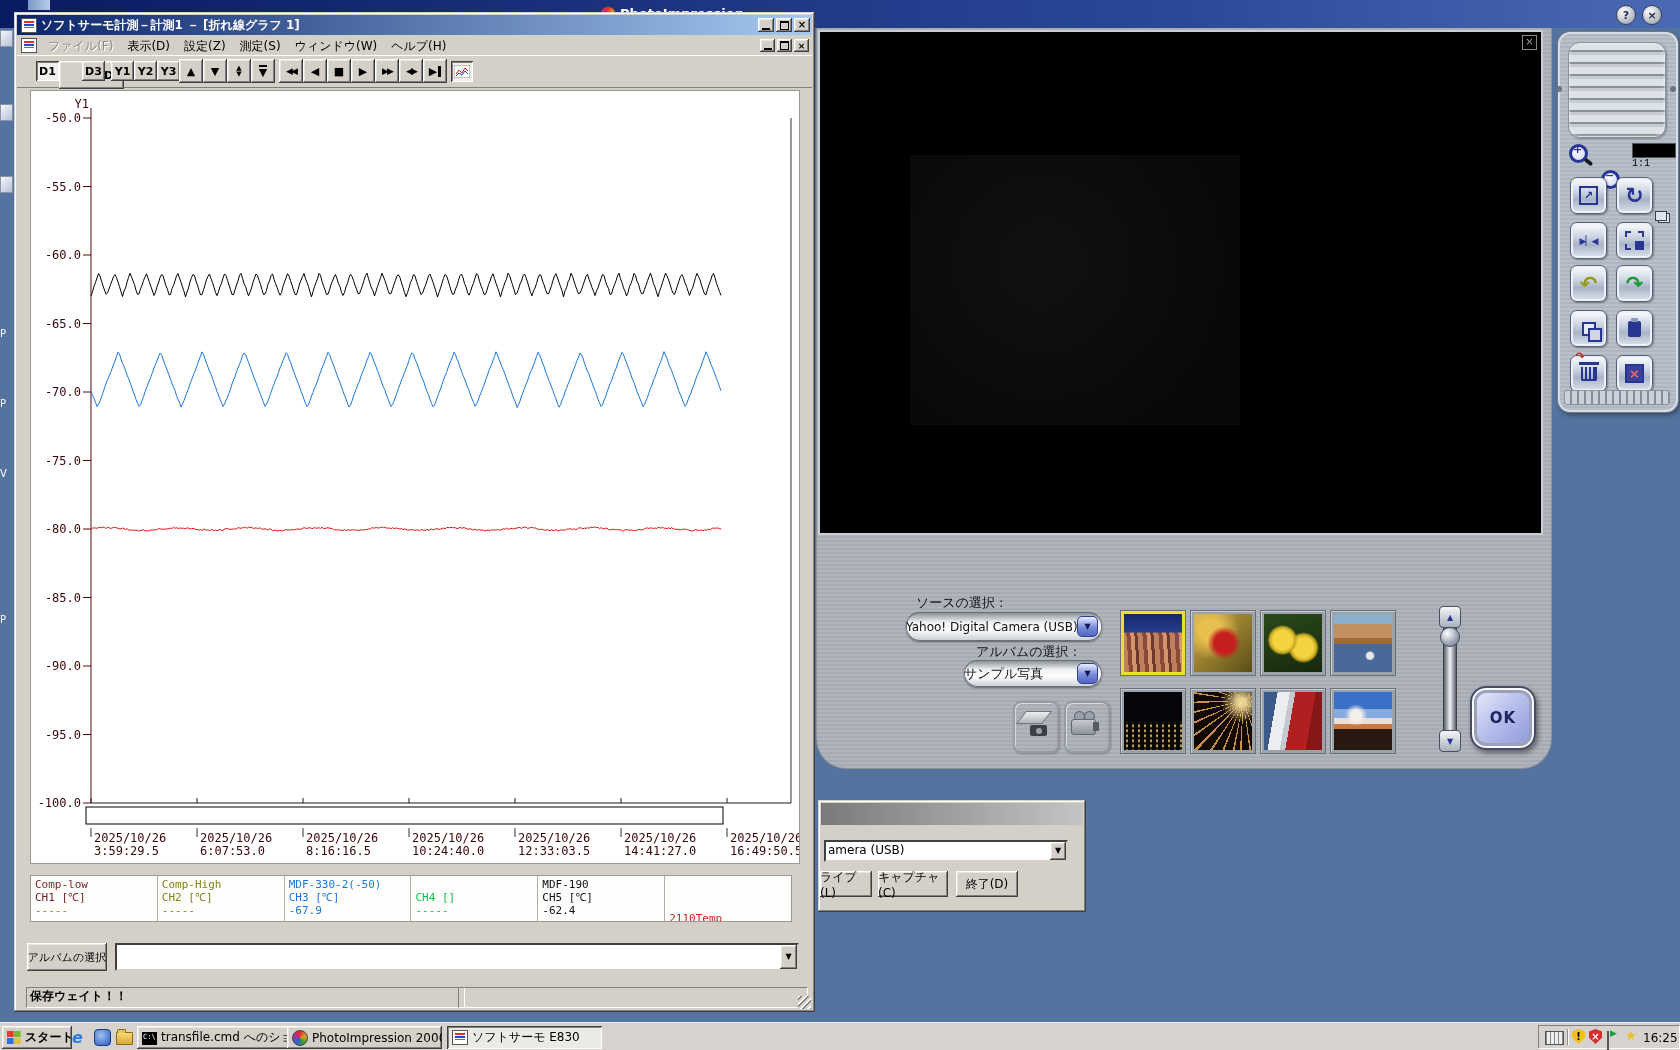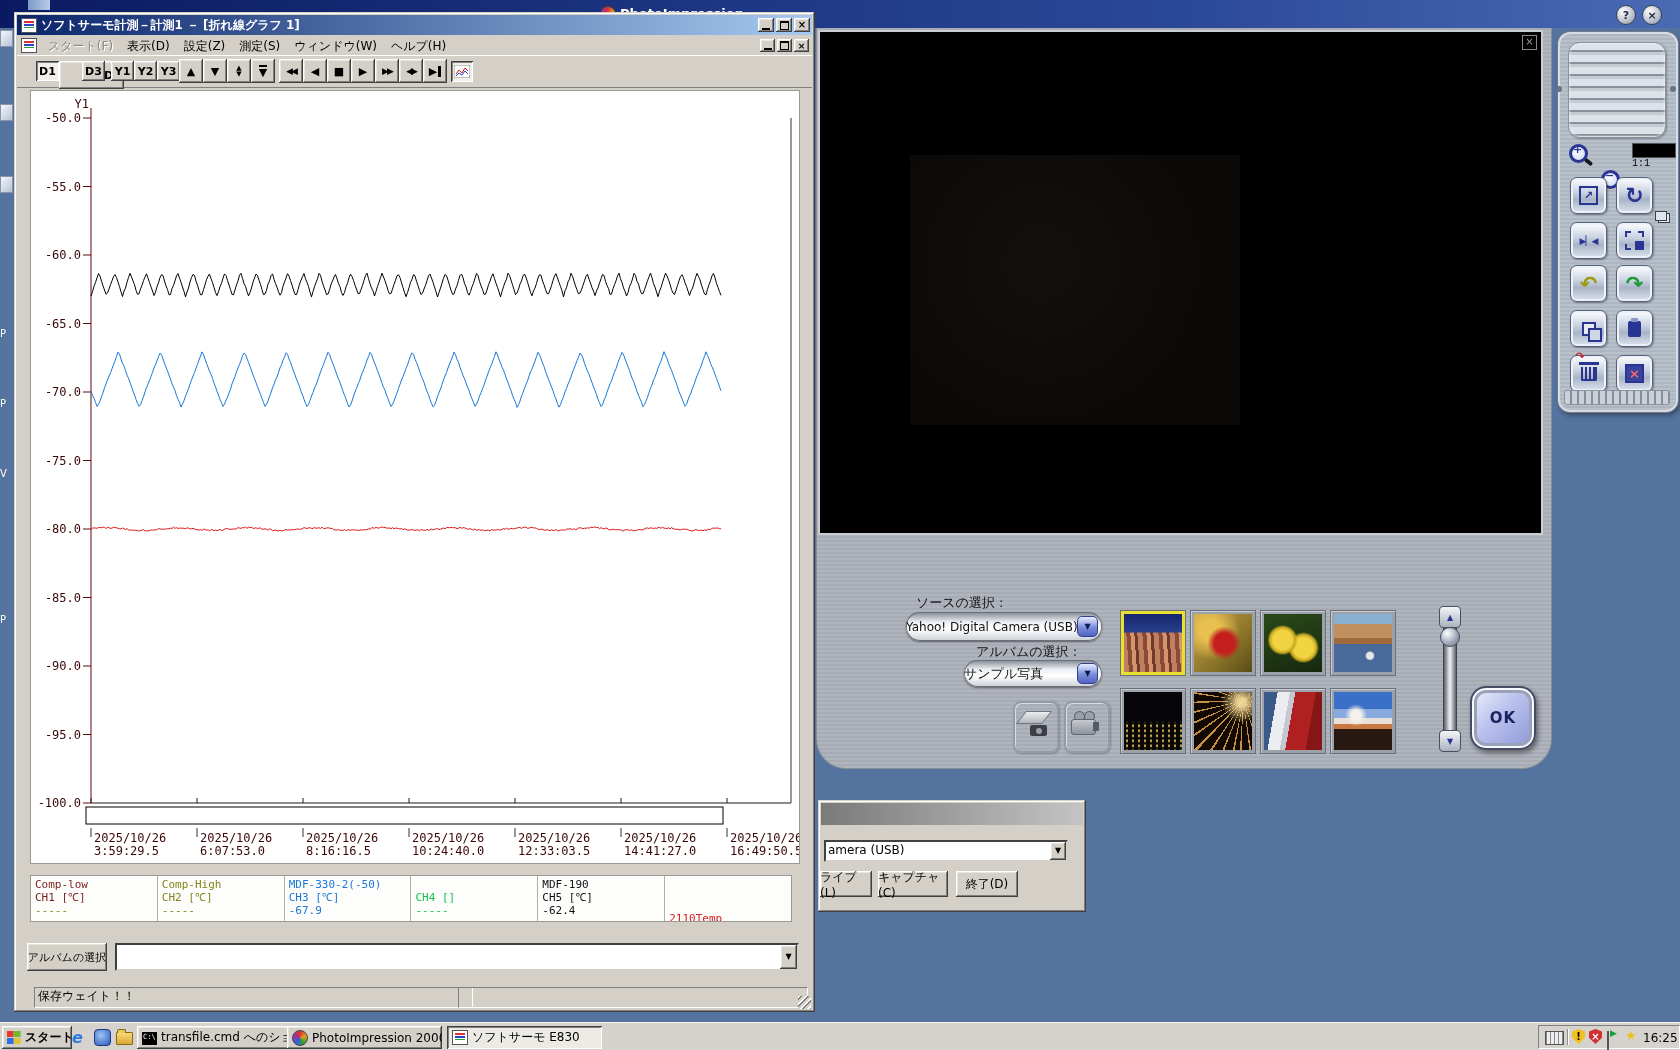--- a/index.html
+++ b/index.html
@@ -289,21 +289,21 @@
           <span class="ico-min"></span>
         </span>
       <span class="raised cap-btn" style="margin-left:2px;">
           <span class="ico-rest"></span>
         </span>
       <span class="raised cap-btn" style="margin:0 2px;font-weight:bold;">×</span>
     </div>
 
     <div class="abs" style="left:3px;top:24px;width:795px;height:19px;display:flex;align-items:center;">
       <span class="app-chart-icon" style="margin:0 4px;"></span>
-      <span id="menu-items"><span class="menu-item disabled">スタート(F)</span><span class="menu-item">表示(D)</span><span class="menu-item">設定(Z)</span><span class="menu-item">測定(S)</span><span class="menu-item">ウィンドウ(W)</span><span class="menu-item">ヘルプ(H)</span></span>
+      <span id="menu-items"><span class="menu-item disabled">ファイル(F)</span><span class="menu-item">表示(D)</span><span class="menu-item">設定(Z)</span><span class="menu-item">測定(S)</span><span class="menu-item">ウィンドウ(W)</span><span class="menu-item">ヘルプ(H)</span></span>
       <span style="flex:1"></span>
       <span class="raised mdi-btn">
           <span class="ico-min" style="margin-top:6px;"></span>
         </span>
       <span class="raised mdi-btn" style="margin-left:2px;">
           <span class="ico-rest"></span>
         </span>
       <span class="raised mdi-btn" style="margin:0 3px 0 2px;font-weight:bold;">×</span>
     </div>
 
@@ -455,21 +455,21 @@
         </div>
       </div>
 
     <div class="abs raised" style="left:13px;top:931px;width:80px;height:28px;display:flex;align-items:center;justify-content:center;font-size:11px;">
       <span>アルバムの選択</span>
     </div>
     <div class="abs field" style="left:101px;top:931px;width:680px;height:24px;">
       <span class="raised abs" style="right:0;top:0;width:17px;height:24px;font-size:8px;text-align:center;line-height:24px;">▼</span>
     </div>
 
-    <div class="abs sunkenp" style="left:20px;top:975px;width:434px;height:19px;font-size:12px;padding-left:3px;overflow:hidden;">
+    <div class="abs sunkenp" style="left:12px;top:975px;width:434px;height:19px;font-size:12px;padding-left:3px;overflow:hidden;font-weight:bold;">
       <span>保存ウェイト！！</span>
     </div>
     <div class="abs sunkenp" style="left:444px;top:975px;width:348px;height:19px;"></div>
     <div class="abs grip" style="left:784px;top:984px;width:13px;height:13px;"></div>
   </div>
 
   <div id="taskbar" class="abs" style="left:0;top:1022px;width:1680px;height:28px;z-index:6;">
     <div class="abs raised task-btn" style="left:2px;top:3px;width:60px;height:23px;font-weight:bold;">
       <span class="winflag"></span>
       <span>スタート</span>

